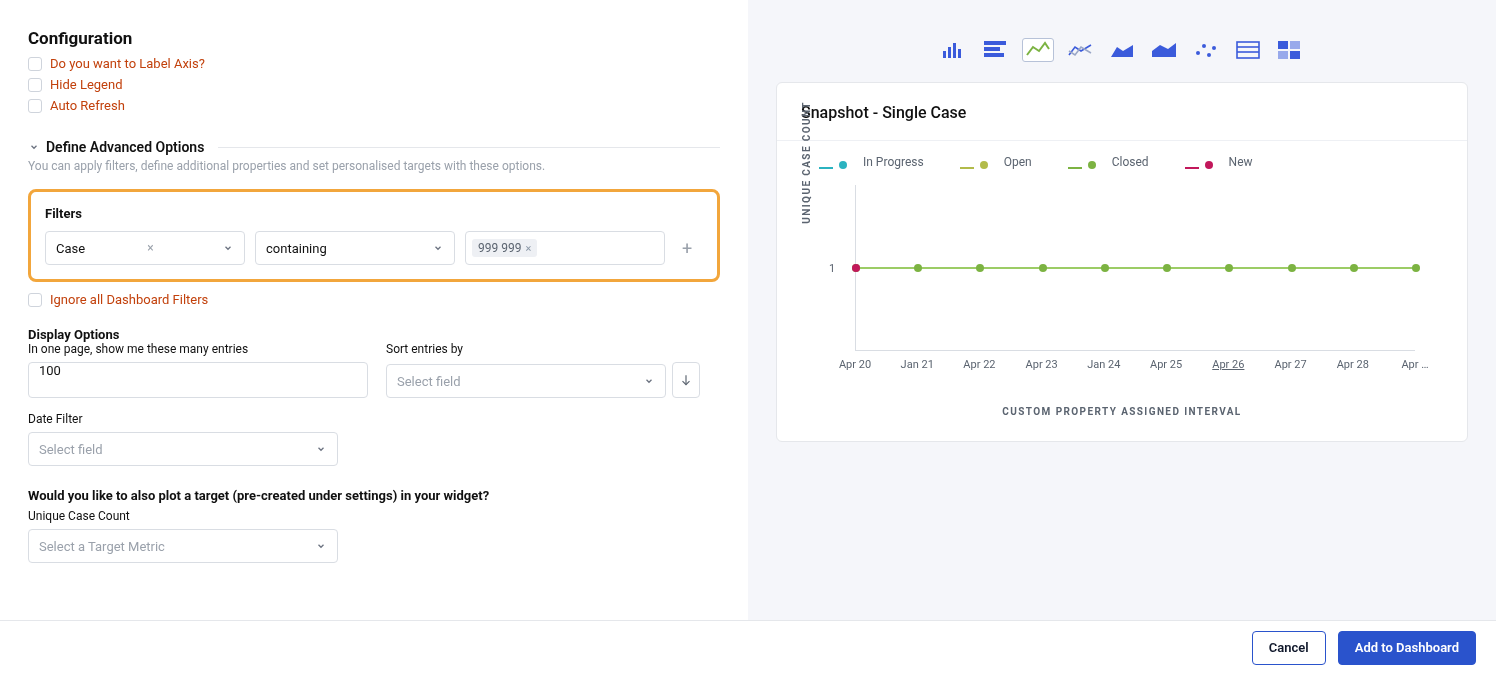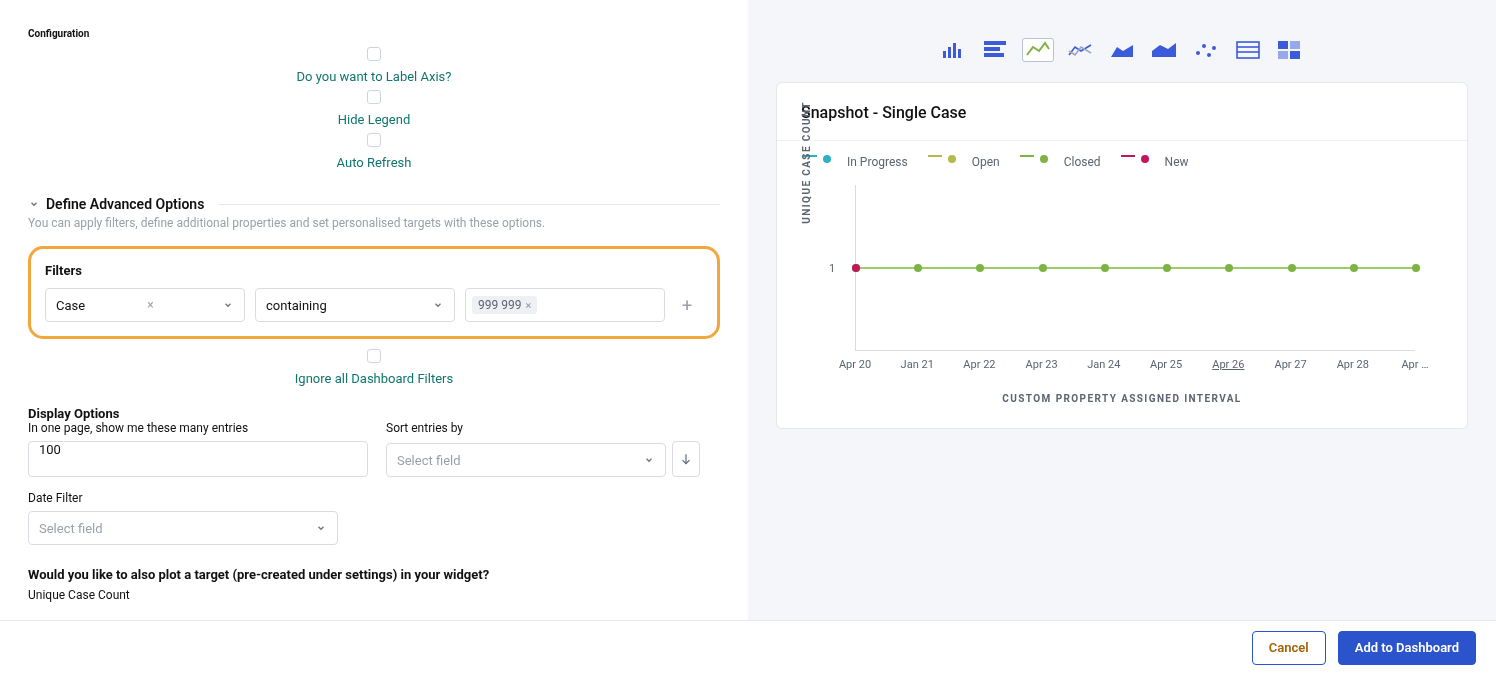--- a/index.html
+++ b/index.html
@@ -3,31 +3,31 @@
 <meta charset="utf-8">
 <style>
   * { box-sizing: border-box; margin: 0; padding: 0; }
   html, body { width: 1496px; height: 674px; font-family: -apple-system, BlinkMacSystemFont, "Segoe UI", Roboto, Helvetica, Arial, sans-serif; background:#fff; color:#111; }
   .app { display:flex; width:1496px; height:620px; }
   .left { width:748px; padding: 28px 28px 20px 28px; overflow:hidden; background:#fff; }
   .right { width:748px; background:#f5f6fa; padding: 20px 28px 20px 28px; position:relative; }
   .footer { height:54px; border-top:1px solid #e5e7eb; display:flex; justify-content:flex-end; align-items:center; gap:12px; padding-right:20px; }
 
   
-  .section-title { font-size:10px; font-weight:700; margin-bottom:8px; color:#111; }
+  .section-title { font-size:17px; font-weight:700; margin-bottom:8px; color:#111; }
   .checkbox-list { display:flex; flex-direction:column; gap:6px; margin-bottom:26px; }
-  .checkbox-row { display:flex; align-items:center; gap:8px; font-size:13px; color:#0f766e;flex-direction:column; }
+  .checkbox-row { display:flex; align-items:center; gap:8px; font-size:13px; color:#c2410c; }
   .checkbox-box { width:14px; height:14px; border:1.5px solid #cfd4dc; border-radius:3px; background:#fff; flex:0 0 auto; }
   .adv-header { display:flex; align-items:center; gap:6px; font-size:14px; font-weight:600; color:#111; }
   .adv-header .rule { flex:1; height:1px; background:#e5e7eb; margin-left:8px; }
   .adv-sub { font-size:12px; color:#9aa1ab; margin-top:4px; margin-bottom:16px; }
   .chevron-down { width:12px; height:12px; display:inline-flex; align-items:center; justify-content:center; }
   .chevron-down svg { width:10px; height:10px; stroke:#6b7280; }
 
-  .filters-box { border:3px solid #f2a63c; border-radius:15px; padding:14px 14px 14px 14px; margin-bottom:10px; }
+  .filters-box { border:3px solid #f2a63c; border-radius:8px; padding:14px 14px 14px 14px; margin-bottom:10px; }
   .filters-title { font-size:13px; font-weight:700; margin-bottom:10px; }
   .filters-row { display:flex; gap:10px; align-items:center; }
   .select { height:34px; border:1px solid #d9dde3; border-radius:4px; background:#fff; display:flex; align-items:center; padding:0 10px; font-size:13px; color:#111; position:relative; }
   .select .caret { margin-left:auto; }
   .select .clear-x { margin-left:auto; margin-right:6px; font-size:12px; color:#9aa1ab; }
   .w-200 { width:200px; }
   .taginput { height:34px; border:1px solid #d9dde3; border-radius:4px; background:#fff; display:flex; align-items:center; padding:0 6px; gap:6px; width:200px; }
   .tag { background:#eef0f4; border-radius:3px; padding:2px 6px; font-size:12px; color:#5b6470; display:flex; align-items:center; gap:4px; }
   .tag .x { font-size:11px; color:#8a97a6; }
   .addbtn { width:24px; height:24px; display:flex; align-items:center; justify-content:center; color:#9aa1ab; font-size:18px; }
@@ -52,39 +52,39 @@
   
   .chart-type-row { display:flex; gap:10px; justify-content:center; margin-top:18px; margin-bottom:20px; }
   .ctype { width:32px; height:24px; border:1px solid transparent; border-radius:3px; display:flex; align-items:center; justify-content:center; }
   .ctype.selected { border-color:#b7c2d8; background:#fff; }
   .ctype svg { width:24px; height:18px; }
   .chart-card { background:#fff; border:1px solid #e5e7eb; border-radius:6px; padding:20px 20px 24px 20px; }
   .chart-title { font-size:16px; font-weight:500; color:#111; margin-bottom:18px; padding-left:4px; }
   .card-hr { height:1px; background:#eef0f4; margin:0 -20px 14px -20px; }
 
   .legend { display:flex; gap:20px; font-size:12px; color:#5b6470; padding-left:6px; margin-bottom:16px; }
-  .legend-item { display:flex; align-items:flex-start; gap:16px; }
+  .legend-item { display:flex; align-items:flex-end; gap:16px;margin-left:16px; }
   .dot { width:8px; height:8px; border-radius:50%; display:inline-block; }
   .dash { width:14px; height:2px; display:inline-block; }
   .c-teal { background:#2bb3c0; }
   .c-olive { background:#b2bb4a; }
   .c-green { background:#7cb342; }
   .c-magenta { background:#c2185b; }
 
   .plot-wrap { position:relative; height:200px; margin-left:48px; margin-right:8px; }
   .yaxis-title { position:absolute; left:-44px; top:50%; transform: rotate(-90deg) translateX(50%); transform-origin:left top; font-size:10px; letter-spacing:1.4px; font-weight:700; color:#5b6470; white-space:nowrap; }
   .ytick { position:absolute; left:-16px; font-size:11px; color:#5b6470; transform:translateY(-50%); }
   .plot-area { position:absolute; left:10px; right:0; top:0; bottom:34px; border-left:1px solid #d9dde3; border-bottom:1px solid #d9dde3; }
   .line { position:absolute; height:2px; background:#9ccc65; left:0; right:0; }
   .pt { position:absolute; width:8px; height:8px; border-radius:50%; transform:translate(-50%, -50%); }
   .xtick { position:absolute; bottom:14px; font-size:11px; color:#5b6470; transform:translateX(-50%); white-space:nowrap; }
-  .xaxis-title { text-align:center; font-size:10px; letter-spacing:1.4px; font-weight:700; color:#5b6470; margin-top:8px; }
+  .xaxis-title { text-align:center; font-size:10px; letter-spacing:1.4px; font-weight:700; color:#5b6470; margin-top:21px; }
 
   .btn { height:34px; padding:0 16px; border-radius:4px; font-size:13px; font-weight:600; display:flex; align-items:center; justify-content:center; cursor:pointer; }
-  .btn-secondary { background:#fff; color:#a16207; border:1.5px solid #2a53cc; }
+  .btn-secondary { background:#fff; color:#0f172a; border:1.5px solid #2a53cc; }
   .btn-primary { background:#2a53cc; color:#fff; border:1.5px solid #2a53cc; }
 </style>
 </head>
 <body>
 
 <div class="app">
 
   <div class="left">
     <div class="section-title">Configuration</div>
     <div class="checkbox-list">
@@ -184,20 +184,28 @@
         <span class="caret chevron-down">
           <svg viewBox="0 0 24 24" fill="none" stroke="currentColor" stroke-width="3">
               <polyline points="6 9 12 15 18 9"></polyline>
             </svg>
         </span>
       </div>
     </div>
 
     <div class="target-q">Would you like to also plot a target (pre-created under settings) in your widget?</div>
     <div class="target-label">Unique Case Count</div>
+    <div class="select w-310">
+      <span class="placeholder">Select a Target Metric</span>
+      <span class="caret chevron-down">
+        <svg viewBox="0 0 24 24" fill="none" stroke="currentColor" stroke-width="3">
+            <polyline points="6 9 12 15 18 9"></polyline>
+          </svg>
+      </span>
+    </div>
   </div>
 
   <div class="right">
     <div class="chart-type-row">
       <div class="ctype">
         <svg viewBox="0 0 24 18" fill="#3b5bdb">
             <rect x="1" y="10" width="3" height="7"></rect>
             <rect x="6" y="6" width="3" height="11"></rect>
             <rect x="11" y="2" width="3" height="15"></rect>
             <rect x="16" y="8" width="3" height="9"></rect>

